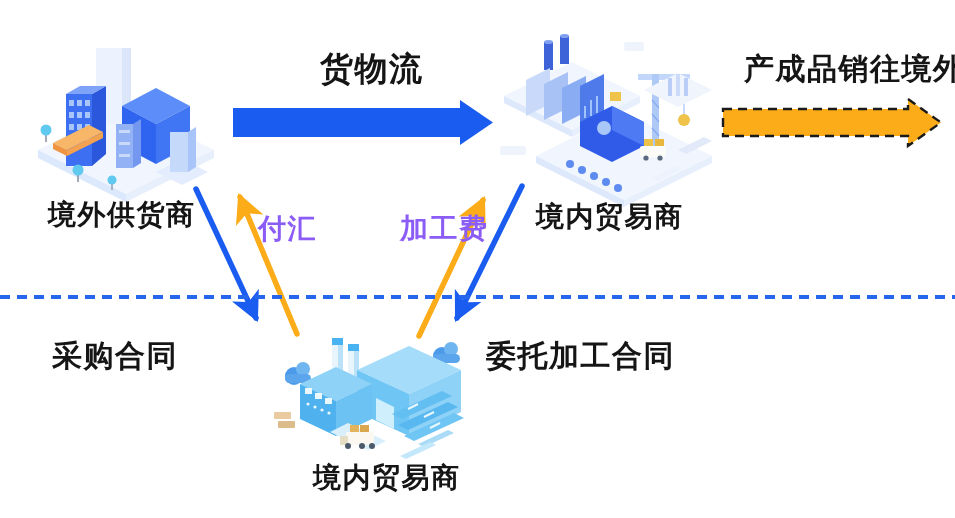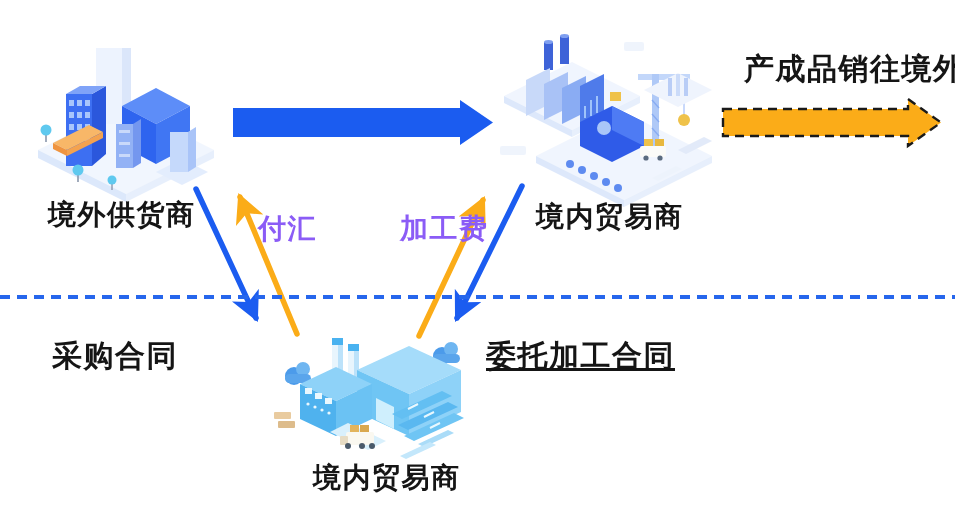--- a/index.html
+++ b/index.html
@@ -184,29 +184,30 @@
     <polygon points="723,109 908,109 908,99 941,122.5 908,146 908,136 723,136" fill="#FBAC18" stroke="#1A1A1A" stroke-width="2.4" stroke-dasharray="9,6"></polygon>
 
     <line x1="196" y1="189" x2="256" y2="318" stroke="#1B5CF0" stroke-width="5.5" stroke-linecap="round" marker-end="url(#mBlue)"></line>
     <line x1="297" y1="334" x2="240" y2="197" stroke="#FBAC18" stroke-width="5.5" stroke-linecap="round" marker-end="url(#mYellow)"></line>
     <line x1="419" y1="336" x2="483" y2="200" stroke="#FBAC18" stroke-width="5.5" stroke-linecap="round" marker-end="url(#mYellow)"></line>
     <line x1="522" y1="186" x2="457" y2="318" stroke="#1B5CF0" stroke-width="5.5" stroke-linecap="round" marker-end="url(#mBlue)"></line>
 
     <line x1="0" y1="297" x2="955" y2="297" stroke="#2666EC" stroke-width="4" stroke-dasharray="10,7"></line>
   </svg>
 
+  <div class="lbl sz-xl" style="left:320px;top:52px;">货物流</div>
 
   <div class="lbl sz-m" style="left:744px;top:54px;">产成品销往境外</div>
 
   <div class="lbl sz-l" style="left:48px;top:201px;">境外供货商</div>
 
   <div class="lbl sz-l" style="left:536px;top:203px;">境内贸易商</div>
 
   <div class="lbl sz-l red" style="left:258px;top:215px;">付汇</div>
 
   <div class="lbl sz-l red" style="left:400px;top:215px;">加工费</div>
 
   <div class="lbl sz-m" style="left:52px;top:341px;">采购合同</div>
 
-  <div class="lbl sz-m" style="left:486px;top:341px;text-decoration:underline;">委托加工合同</div>
+  <div class="lbl sz-m" style="left:486px;top:341px;">委托加工合同</div>
 
   <div class="lbl sz-l" style="left:298px;top:464px;margin-left:15px;">境内贸易商</div>
 </div>
 
 </body></html>

